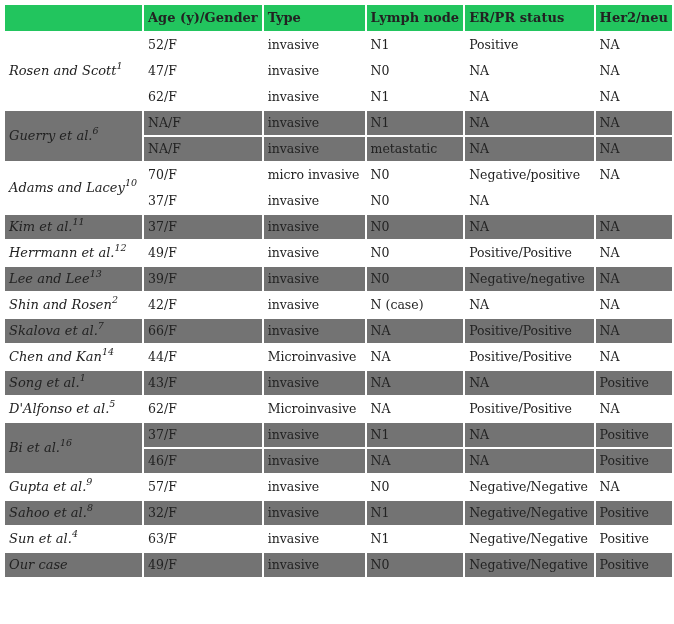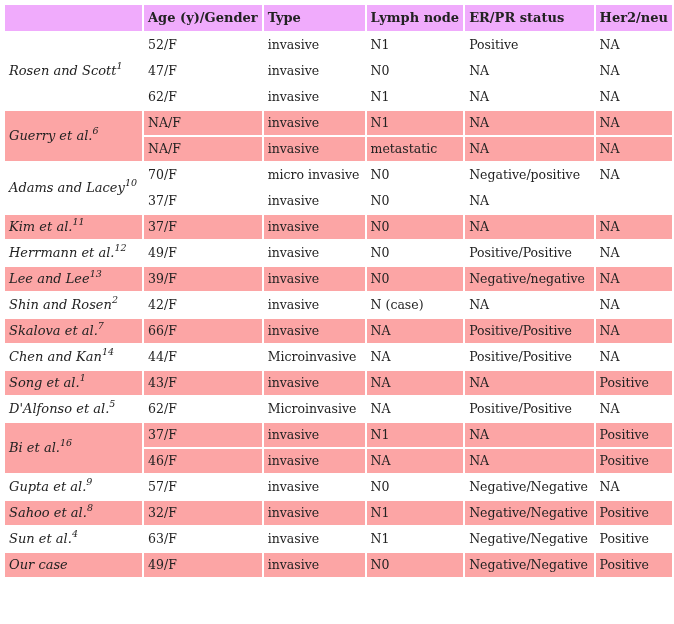--- a/index.html
+++ b/index.html
@@ -1,22 +1,22 @@
 <!DOCTYPE html>
 <html><head>
 <meta charset="utf-8">
 <style>
   html, body { margin: 0; padding: 0; background: #ffffff; }
   body { width: 674px; height: 624px; overflow: hidden; font-family: "DejaVu Serif", "Liberation Serif", serif; color: #222; }
   table { border-collapse: separate; border-spacing: 2px; margin: 3px 0 0 3px; font-size: 12.5px; }
   th, td { padding: 0 4px; text-align: left; vertical-align: top; white-space: nowrap; }
-  th { background: #f0abfc; font-weight: bold; height: 24px; line-height: 26px; font-size: 13px; }
+  th { background: #22c55e; font-weight: bold; height: 24px; line-height: 26px; font-size: 13px; }
   td { height: 23px; line-height: 24px; }
   td.author { vertical-align: middle; line-height: 16px; font-size: 13px; font-style: italic; }
-  tr.g td { background: #fca5a5; }
+  tr.g td { background: #737373; }
   tr.w td { background: #ffffff; }
   sup { font-size: 9.5px; vertical-align: 6px; line-height: 0; }
   .c1 { width: 130px; } .c2 { width: 108px; } .c3 { width: 94px; margin-top: 15px; } .c4 { width: 86px; text-align: right; } .c5 { width: 122px; } .c6 { width: 68px; margin-left: 27px; }
 </style>
 </head>
 <body>
 
 <table>
   <thead>
     <tr>

